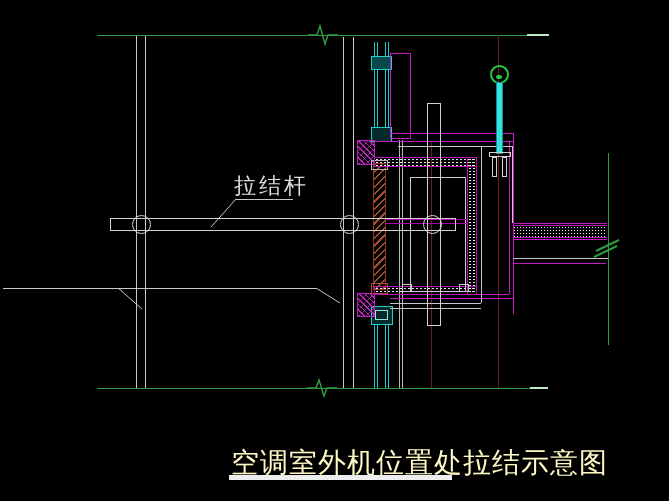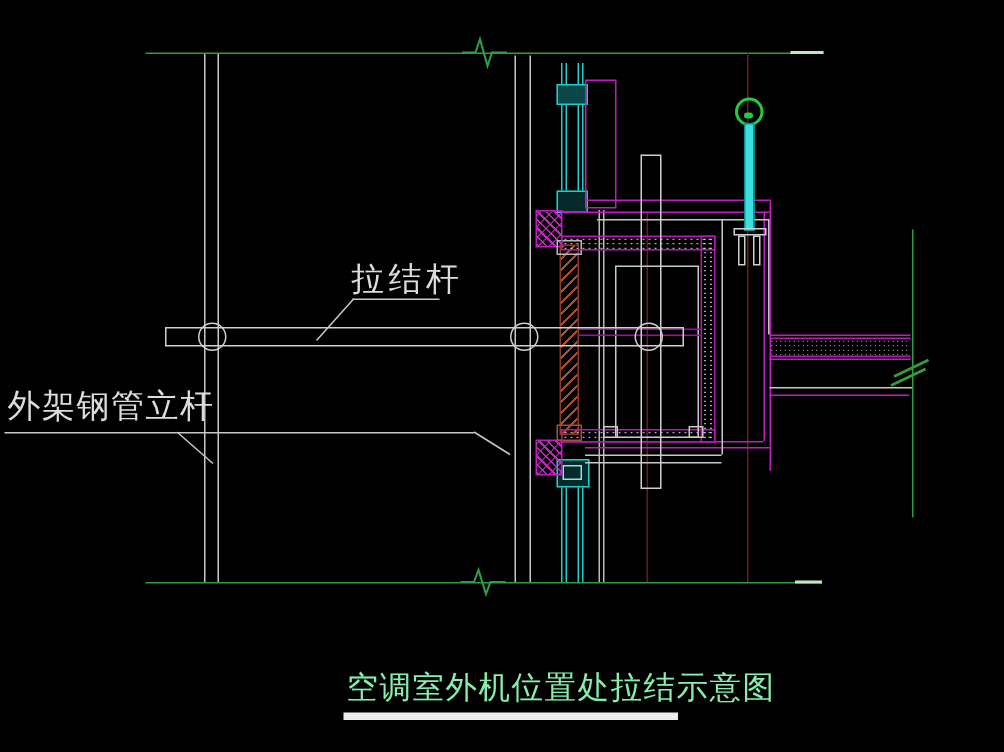--- a/index.html
+++ b/index.html
@@ -9,21 +9,21 @@
   .lbl{position:absolute;color:#dcdcdc;white-space:nowrap;}
   .dots{background-image:radial-gradient(#e8e8e8 22%, transparent 24%);background-size:4px 3px;}
   .dots-fine{background-image:radial-gradient(#f0f0f0 26%, transparent 28%);background-size:3px 3px;}
   .xhatch{background-image:repeating-linear-gradient(45deg, rgba(210,40,210,.9) 0 1px, transparent 1px 4px),
           repeating-linear-gradient(-45deg, rgba(210,40,210,.7) 0 1px, transparent 1px 5px);}
   .bhatch{background-image:repeating-linear-gradient(135deg, #a8502e 0 1.6px, transparent 1.6px 5.2px);}
   svg{position:absolute;left:0;top:0;}
   #watermark{position:absolute;left:542px;top:442px;width:127px;height:57px;border-radius:8px;
              background:#170a08;display:flex;align-items:center;gap:7px;padding-left:9px;box-sizing:border-box;}
   #watermark .wm-text{color:#d6d6d6;font-size:17px;font-weight:bold;letter-spacing:2px;}
-  #title-text{left:231px;top:444px;font-size:21px;letter-spacing:1px;color:#86efac;}
+  #title-text{left:231px;top:444px;font-size:28px;letter-spacing:1px;color:#fef9c3;}
 </style>
 </head>
 <body>
 
 <div id="canvas">
 
   <div class="ln" style="left:97px;top:35px;width:452px;height:1px;background:#2f9e41;"></div>
   <div class="ln" style="left:527px;top:34px;width:22px;height:2px;background:#bfe9c4;"></div>
   <div class="ln" style="left:97px;top:388px;width:451px;height:1px;background:#2f9e41;"></div>
   <div class="ln" style="left:530px;top:387px;width:18px;height:2px;background:#bfe9c4;"></div>
@@ -110,19 +110,18 @@
     <polyline points="308,35 317,35 320,26 325,44 328,35 338,35" fill="none" stroke="#2f9e41" stroke-width="1.4"></polyline>
     <polyline points="307,388 316,388 319,380 324,396 327,388 337,388" fill="none" stroke="#2f9e41" stroke-width="1.4"></polyline>
     <line x1="594" y1="257" x2="617" y2="246" stroke="#2f9e41" stroke-width="2"></line>
     <line x1="596" y1="251" x2="619" y2="240" stroke="#2f9e41" stroke-width="2"></line>
     <line x1="211" y1="227" x2="236" y2="199" stroke="#c8c8c8" stroke-width="1"></line>
     <line x1="118" y1="288" x2="142" y2="309" stroke="#c8c8c8" stroke-width="1"></line>
     <line x1="316" y1="288" x2="340" y2="303" stroke="#c8c8c8" stroke-width="1"></line>
   </svg>
 
   <div class="lbl" style="left:234px;top:171px;font-size:22px;letter-spacing:3px;">拉结杆</div>
-  <div class="lbl" style="left:5px;top:256px;font-size:22px;letter-spacing:1px;">外架钢管立杆</div>
 
   <div class="lbl" id="title-text">空调室外机位置处拉结示意图</div>
   <div class="ln" style="left:229px;top:475px;width:223px;height:5px;background:#ededed;"></div>
 
 
 </div>
 
 </body></html>

